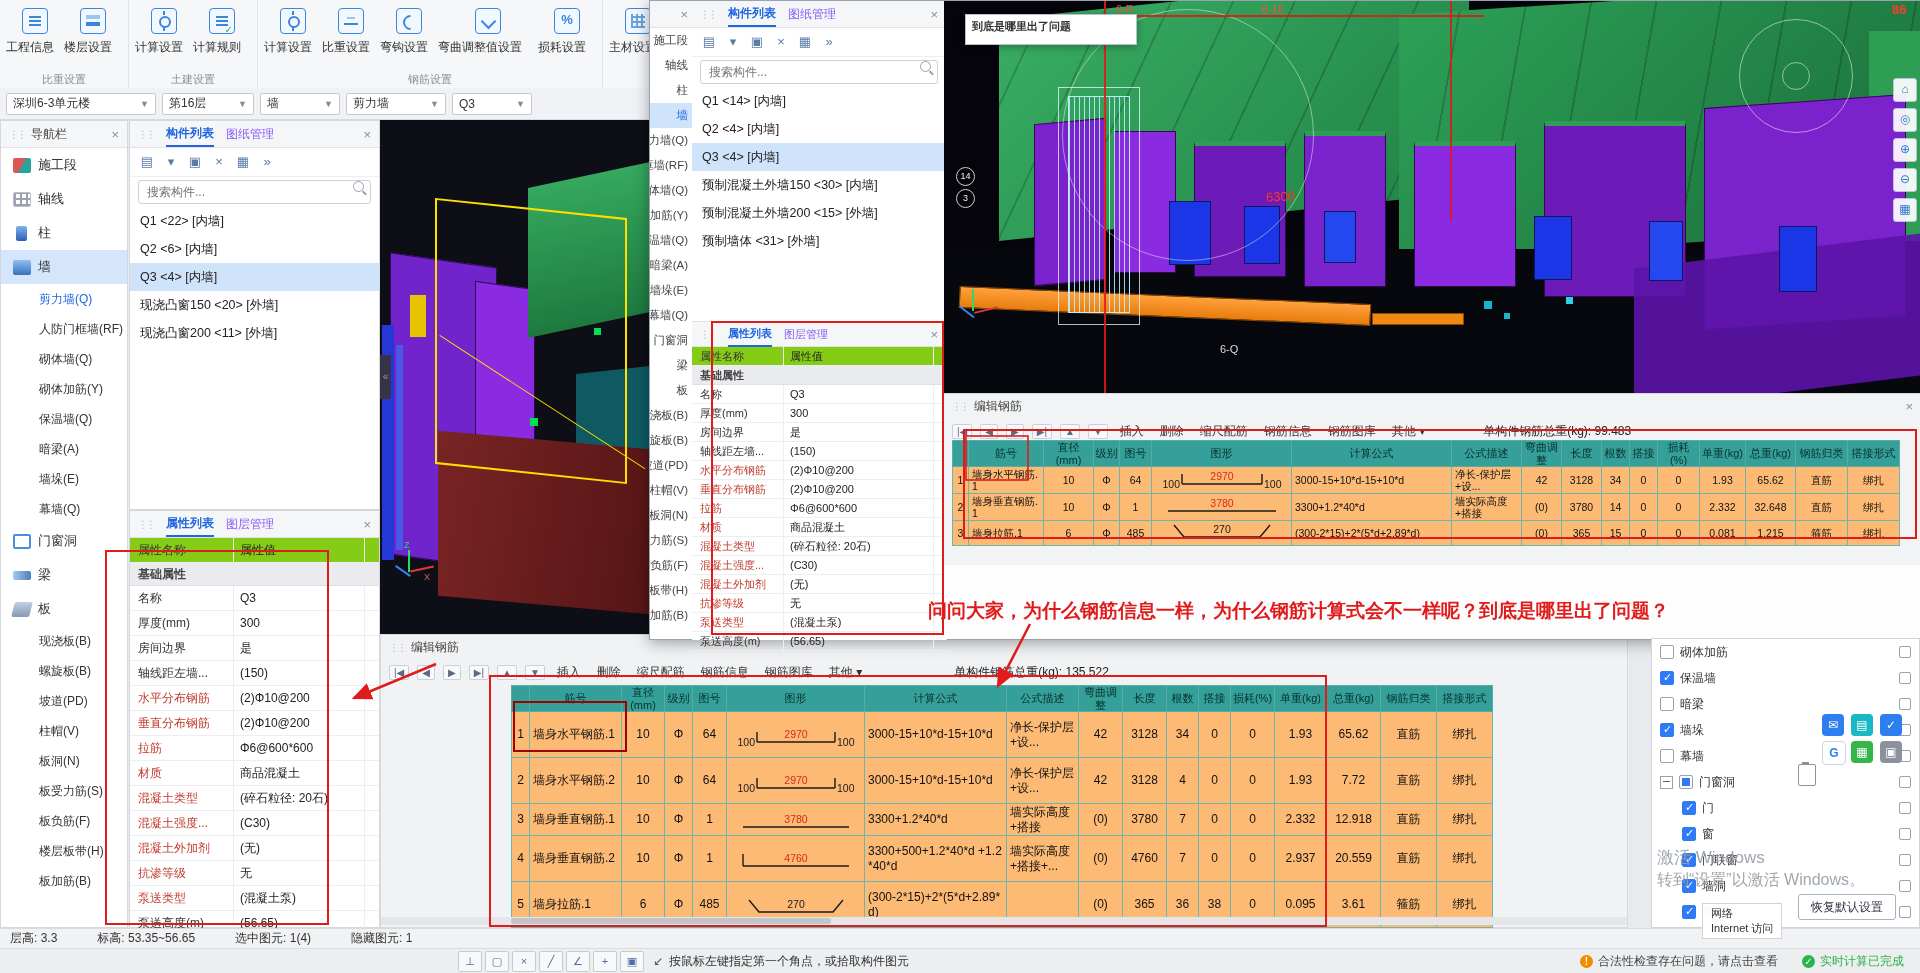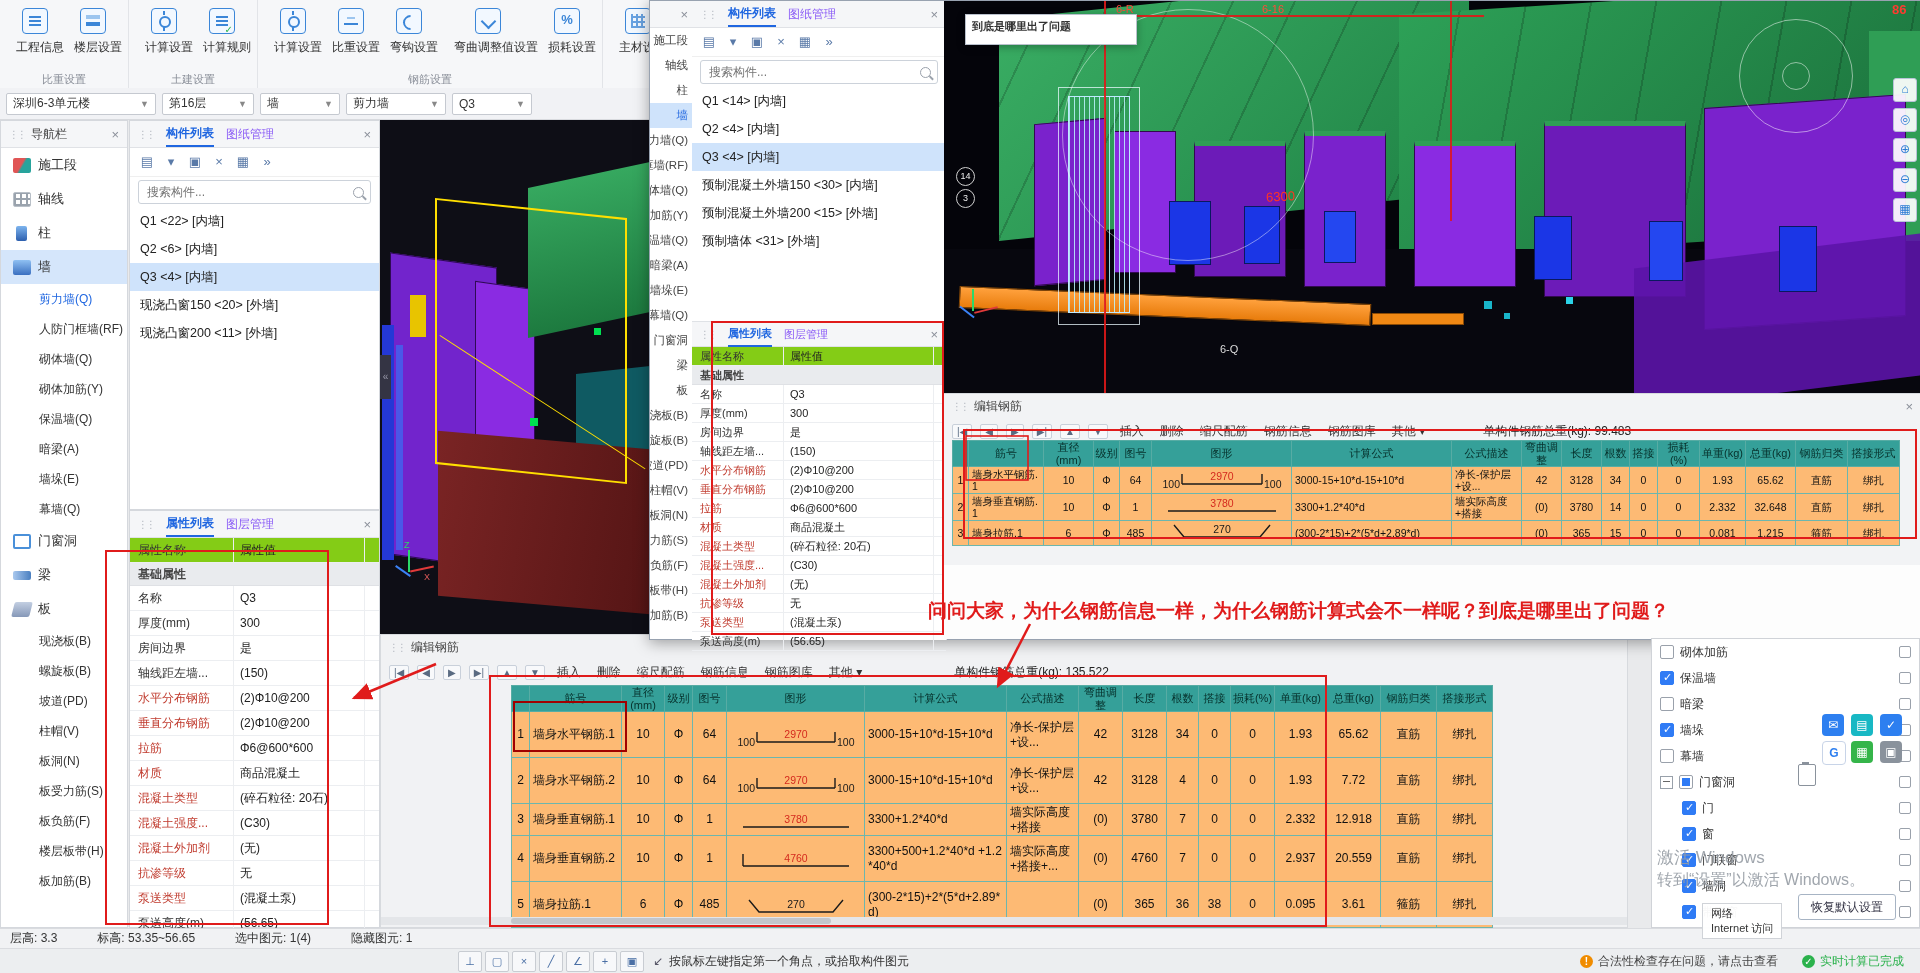--- a/index.html
+++ b/index.html
@@ -5,21 +5,21 @@
   html,body{margin:0;padding:0}
   body{width:1920px;height:973px;position:relative;overflow:hidden;background:#e9eaec;
        font-family:"Liberation Sans","DejaVu Sans",sans-serif;-webkit-font-smoothing:antialiased}
   .abs{position:absolute}
   .panel{position:absolute;background:#fff;border:1px solid #d5d8dd;box-sizing:border-box}
 
   
   #ribbon{position:absolute;left:0;top:0;width:1920px;height:88px;background:#f6f7f9;border-bottom:1px solid #d8dade;display:flex;align-items:stretch}
   .rgroup{position:relative;border-right:1px solid #e2e4e8;padding:4px 6px 16px 6px}
   .rgroup-items{display:flex}
-  .ritem{width:58px;text-align:right;padding-top:2px;cursor:default}
+  .ritem{width:58px;text-align:left;padding-top:2px;cursor:default}
   .ritem.wide{width:100px}
   .rlabel{font-size:12px;color:#333;margin-top:3px;white-space:nowrap}
   .rgroup-label{position:absolute;left:0;right:0;bottom:1px;text-align:center;font-size:11px;color:#8a8f99}
   .ricon{width:30px;height:30px;position:relative;margin:0 auto}
   .ricon::before{content:"";position:absolute;inset:2px;border:1.5px solid #3b86d8;border-radius:4px;background:#f2f8ff}
   .rdet{position:absolute;inset:0}
   .rd-doc::before,.rd-rule::before{content:"";position:absolute;left:9px;right:9px;top:10px;height:1.5px;background:#3b86d8;box-shadow:0 4px 0 #3b86d8,0 8px 0 #3b86d8}
   .rd-rule::after{content:"✓";position:absolute;right:4px;bottom:1px;font-size:10px;color:#2bb24c}
   .rd-layers::before{content:"";position:absolute;left:8px;right:8px;top:9px;height:4px;background:#9cc5ef;box-shadow:0 7px 0 #3b86d8}
   .rd-gear::before{content:"";position:absolute;left:10px;top:10px;width:8px;height:8px;border:2px solid #3b86d8;border-radius:50%}
@@ -38,21 +38,21 @@
 
   
   .ptitle{height:26px;display:flex;align-items:center;background:#f5f6f8;border-bottom:1px solid #e0e2e6;font-size:12px;color:#444;padding:0 8px;gap:6px}
   .tabbar{height:26px;display:flex;align-items:center;background:#f5f6f8;border-bottom:1px solid #e0e2e6;font-size:12px;padding:0 8px;gap:12px}
   .tab{color:#8b5cf6;height:24px;line-height:24px}
   .tab.active{color:#1f66e0;font-weight:bold;border-bottom:2px solid #1f66e0}
   .handle{color:#b6bac2;font-size:10px;letter-spacing:-2px}
   .xbtn{margin-left:auto;color:#8a8f99;font-size:13px;cursor:default}
   .toolrow{height:28px;display:flex;align-items:center;gap:6px;padding:0 8px;border-bottom:1px solid #efefef}
   .tbtn{min-width:18px;height:18px;line-height:18px;text-align:center;color:#5a7aa8;font-size:13px}
-  .search{height:22px;margin:3px 8px;border:1px solid #ccd2da;border-radius:3px;display:flex;align-items:center;padding:0 6px}
+  .search{height:22px;margin:3px 8px;border:1px solid #ccd2da;border-radius:3px;display:flex;padding:0 6px}
   .search input{border:0;outline:0;flex:1;font-size:12px;color:#555;background:transparent;font-family:inherit}
   .mag{width:9px;height:9px;border:1.5px solid #9aa1ab;border-radius:50%;position:relative;flex:0 0 auto}
   .mag::after{content:"";position:absolute;width:5px;height:1.5px;background:#9aa1ab;right:-4px;bottom:-2px;transform:rotate(45deg)}
 
   
   #win1-nav{left:0;top:120px;width:128px;height:808px}
   .nav-item{display:flex;align-items:center;font-size:13px;color:#333}
   .nav-top{height:34px;padding-left:12px}
   .nav-sub{height:30px;padding-left:38px;font-size:12px}
   .nav-selected{background:#d5e6fb}

